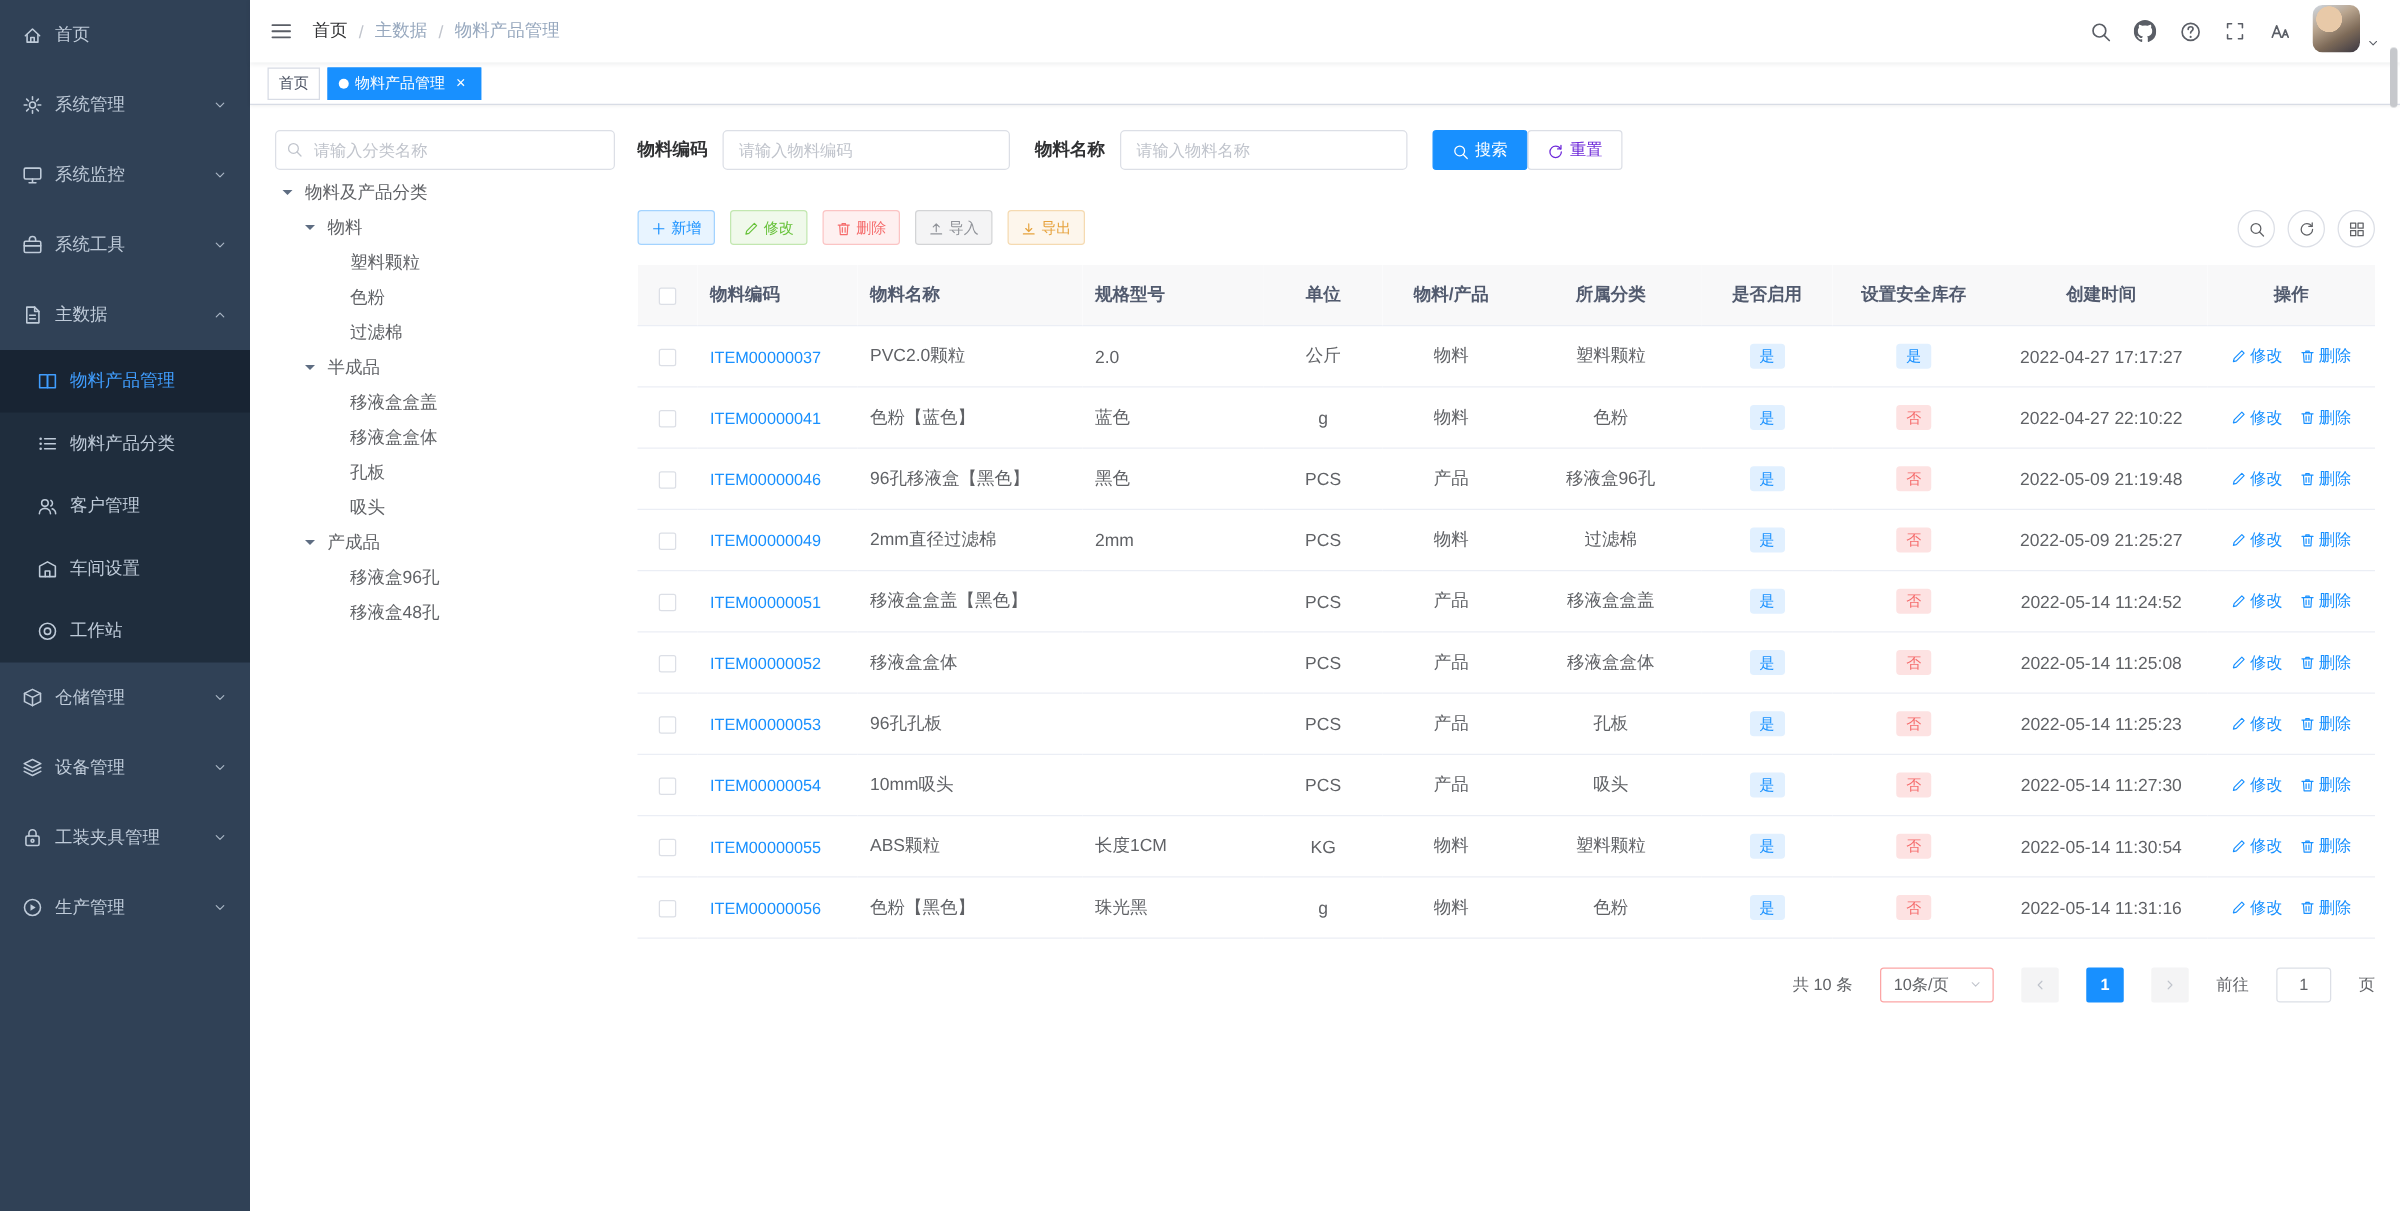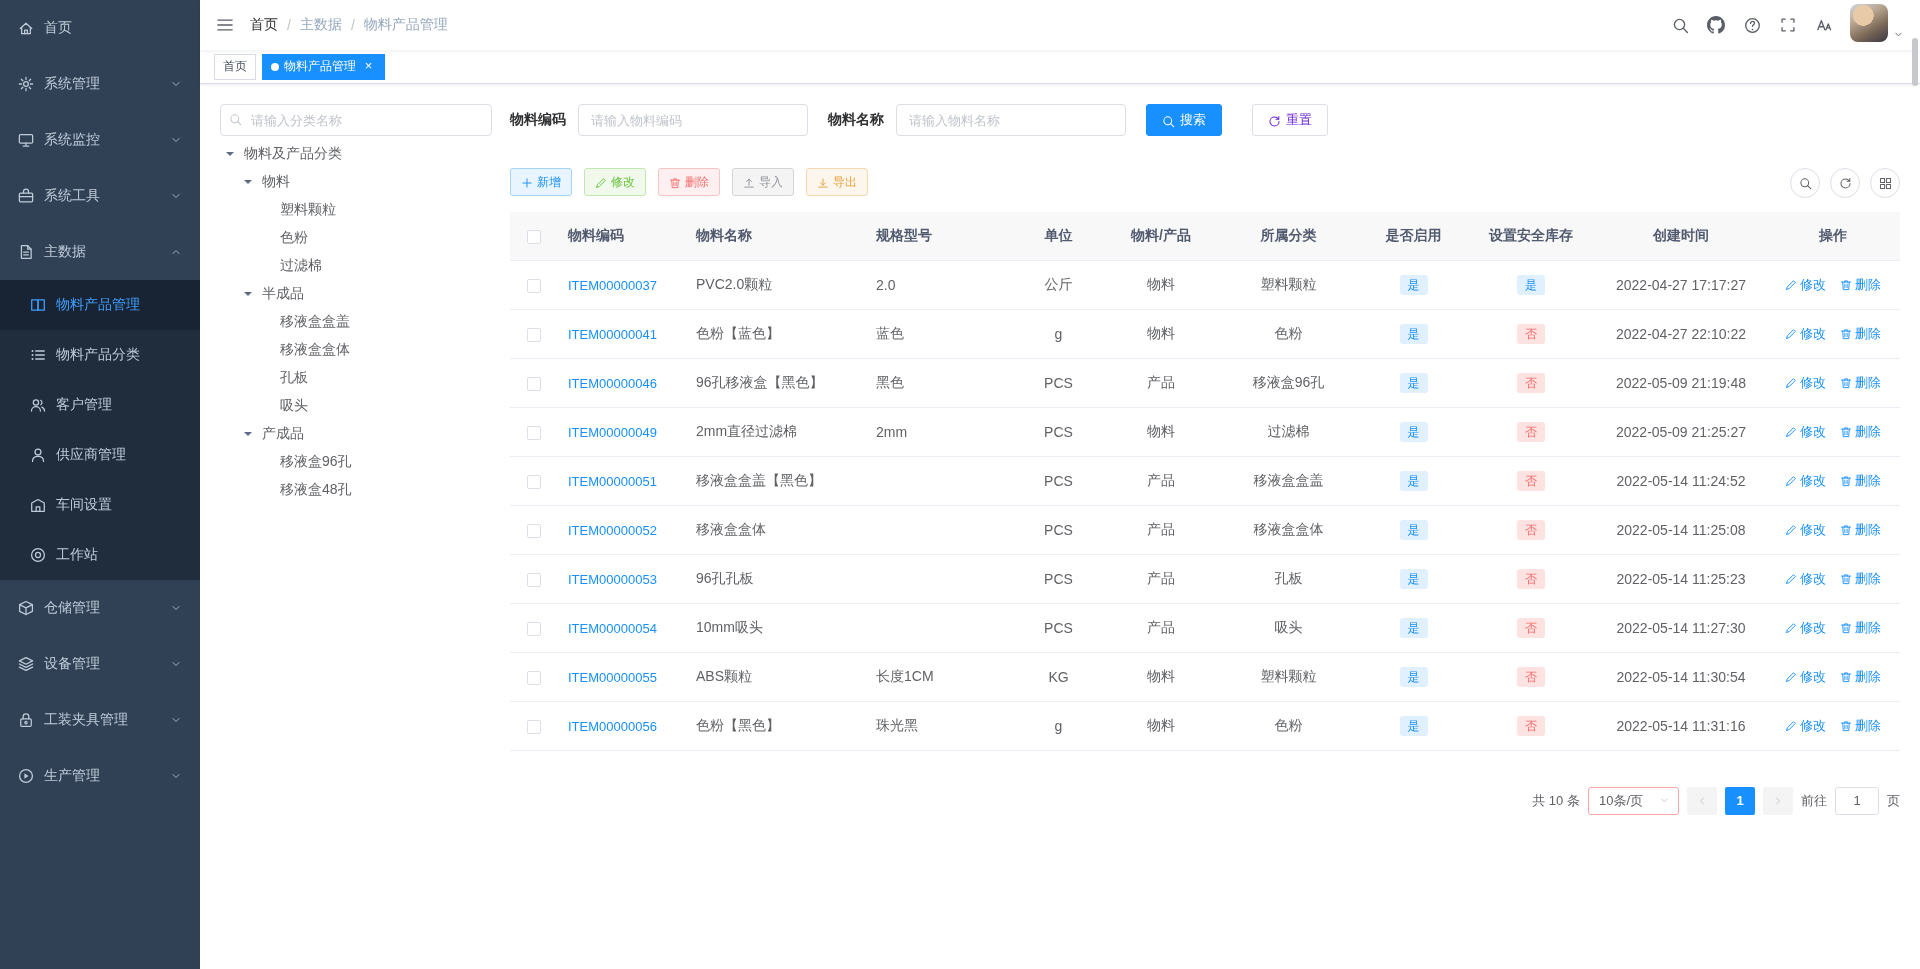--- a/index.html
+++ b/index.html
@@ -60,21 +60,21 @@
   .tree{margin-top:4px}
   .tree-node{display:flex;align-items:center;height:28px;font-size:14px;color:#606266;cursor:pointer}
   .tree-caret{width:0;height:0;border:4px solid transparent;border-top-color:#5e6d82;margin:4px 10px 0 0}
   .tree-caret.leaf{visibility:hidden}
 
   
   .filter-row{display:flex;align-items:center}
   .filter-item{display:flex;align-items:center;margin-right:20px}
   .filter-label{font-weight:700;color:#303133;margin-right:12px;font-size:14px;white-space:nowrap}
   .filter-input{width:230px}
-  .btn{height:32px;padding:0 15px;border-radius:3px;font-size:13px;display:inline-flex;align-items:center;gap:5px;cursor:pointer;font-family:inherit;margin-right:30px}
+  .btn{height:32px;padding:0 15px;border-radius:3px;font-size:13px;display:inline-flex;align-items:center;gap:5px;cursor:pointer;font-family:inherit;margin-right:0}
   .btn-primary{background:#1890ff;border:1px solid #1890ff;color:#fff}
   .btn-default{background:#fff;border:1px solid #dcdfe6;color:#6d28d9}
 
   
   .toolbar{display:flex;align-items:flex-start;margin-top:32px}
   .btn-mini{height:28px;padding:0 10px;font-size:12px;border-radius:3px;display:inline-flex;align-items:center;gap:4px;margin-right:12px;cursor:pointer;border:1px solid;font-family:inherit}
   .plain-primary{color:#1890ff;background:#e8f4ff;border-color:#a3d3ff}
   .plain-success{color:#67c23a;background:#f0f9eb;border-color:#c2e7b0}
   .plain-danger{color:#f56c6c;background:#fef0f0;border-color:#fbc4c4}
   .plain-info{color:#909399;background:#f4f4f5;border-color:#d3d4d6}
@@ -90,21 +90,21 @@
   .cell-center{text-align:center}
   .link{color:#1890ff;cursor:pointer;font-size:13px}
   .badge{display:inline-block;padding:4px 8px;font-size:12px;border-radius:3px;line-height:1}
   .badge-yes{background:#e1f0ff;color:#1890ff}
   .badge-no{background:#fde2e2;color:#f56c6c}
   .checkbox{width:14px;height:14px;border:1px solid #dcdfe6;border-radius:2px;background:#fff;display:inline-block;vertical-align:middle;cursor:pointer}
   .ops{white-space:nowrap}
   .row-action{color:#1890ff;font-size:13px;margin:0 7px;cursor:pointer;display:inline-flex;align-items:center;gap:3px}
 
   
-  .pagination{display:flex;align-items:center;justify-content:flex-end;margin-top:36px;gap:8px;font-size:13px;color:#606266}
+  .pagination{display:flex;align-items:center;justify-content:flex-end;margin-top:23px;gap:22px;font-size:13px;color:#606266}
   .page-size{display:inline-flex;align-items:center;border:1px solid #fca5a5;border-radius:3px;height:28px;padding:0 8px 0 10px;gap:16px;color:#606266;cursor:pointer;background:#fff}
   .page-size .ps-caret{color:#c0c4cc;display:flex}
   .page-btn{min-width:30px;height:28px;border:none;border-radius:2px;background:#f4f4f5;color:#c0c4cc;display:flex;align-items:center;justify-content:center;cursor:pointer;font-family:inherit;font-size:13px}
   .page-btn.number{color:#fff;background:#1890ff;font-weight:700}
   .goto-input{width:44px;height:28px;border:1px solid #dcdfe6;border-radius:3px;text-align:center;font-size:13px;color:#606266;outline:none;font-family:inherit}
 
   .scrollbar-thumb{position:fixed;right:2px;top:38px;width:6px;height:48px;background:#c6c8cc;border-radius:3px;z-index:20}
 </style>
 </head>
 <body>
@@ -179,27 +179,20 @@
             </svg>
             <span class="menu-label">物料产品分类</span>
           </div>
           <div class="menu-item">
             <svg class="svg-icon " width="16" height="16" viewBox="0 0 14 14" fill="none" stroke="currentColor" stroke-width="1.1" stroke-linecap="round" stroke-linejoin="round">
               <circle cx="5.2" cy="4.8" r="2.3"></circle>
               <path d="M1.3 12.3c0-2.3 1.8-3.8 3.9-3.8s3.9 1.5 3.9 3.8"></path>
               <path d="M9.4 2.9a2.3 2.3 0 010 3.9M10.3 8.8c1.4.5 2.4 1.8 2.4 3.5"></path>
             </svg>
             <span class="menu-label">客户管理</span>
-          </div>
-          <div class="menu-item">
-            <svg class="svg-icon " width="16" height="16" viewBox="0 0 14 14" fill="none" stroke="currentColor" stroke-width="1.1" stroke-linecap="round" stroke-linejoin="round">
-              <circle cx="7" cy="4.4" r="2.6"></circle>
-              <path d="M2.2 12.6c0-2.7 2.1-4.3 4.8-4.3s4.8 1.6 4.8 4.3"></path>
-            </svg>
-            <span class="menu-label">供应商管理</span>
           </div>
           <div class="menu-item">
             <svg class="svg-icon " width="16" height="16" viewBox="0 0 14 14" fill="none" stroke="currentColor" stroke-width="1.1" stroke-linecap="round" stroke-linejoin="round">
               <path d="M1.5 12.5V5.2L7 2.2l5.5 3v7.3z"></path>
               <path d="M5.4 12.5V8.6h3.2v3.9"></path>
             </svg>
             <span class="menu-label">车间设置</span>
           </div>
           <div class="menu-item">
             <svg class="svg-icon " width="16" height="16" viewBox="0 0 14 14" fill="none" stroke="currentColor" stroke-width="1.1" stroke-linecap="round" stroke-linejoin="round">

